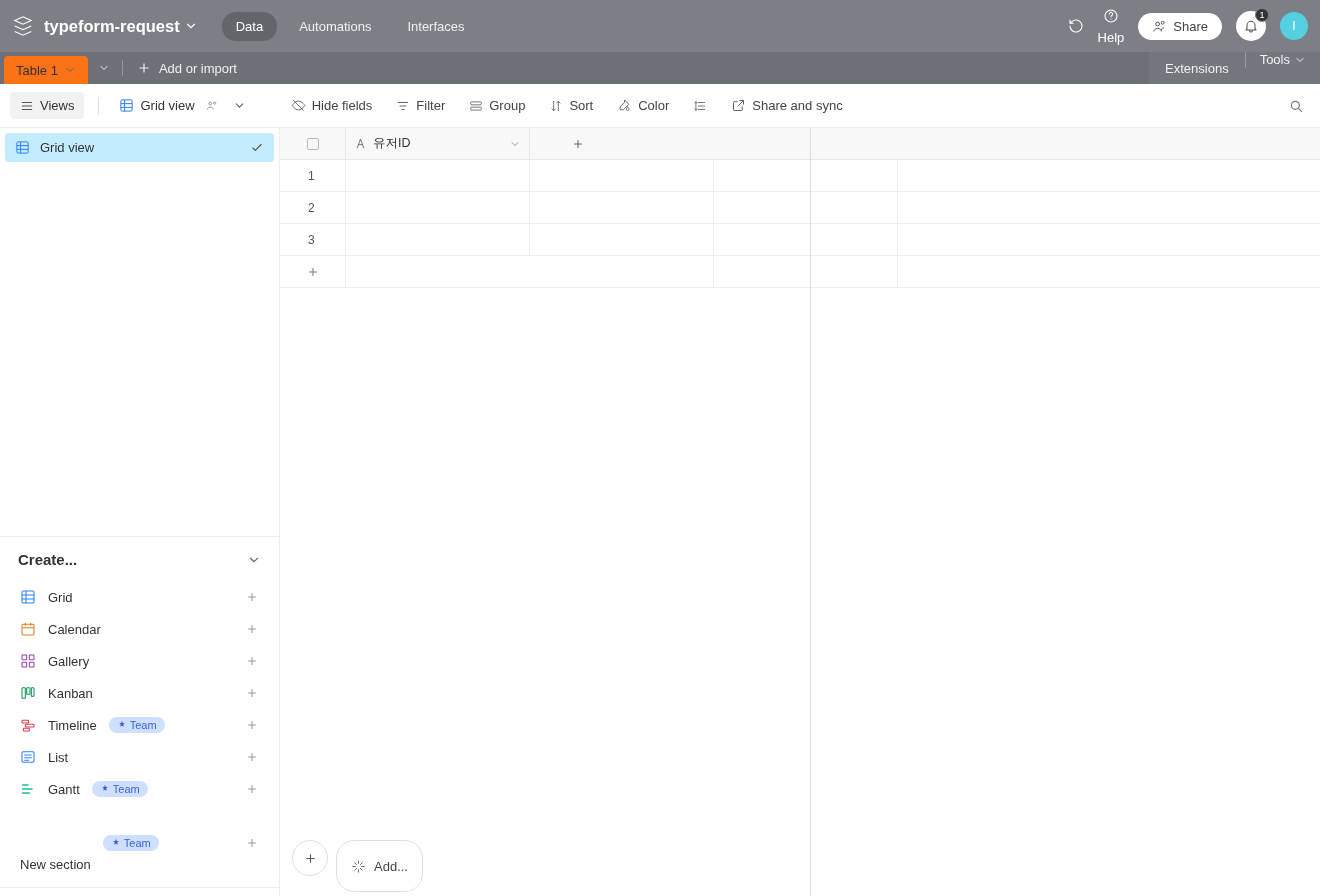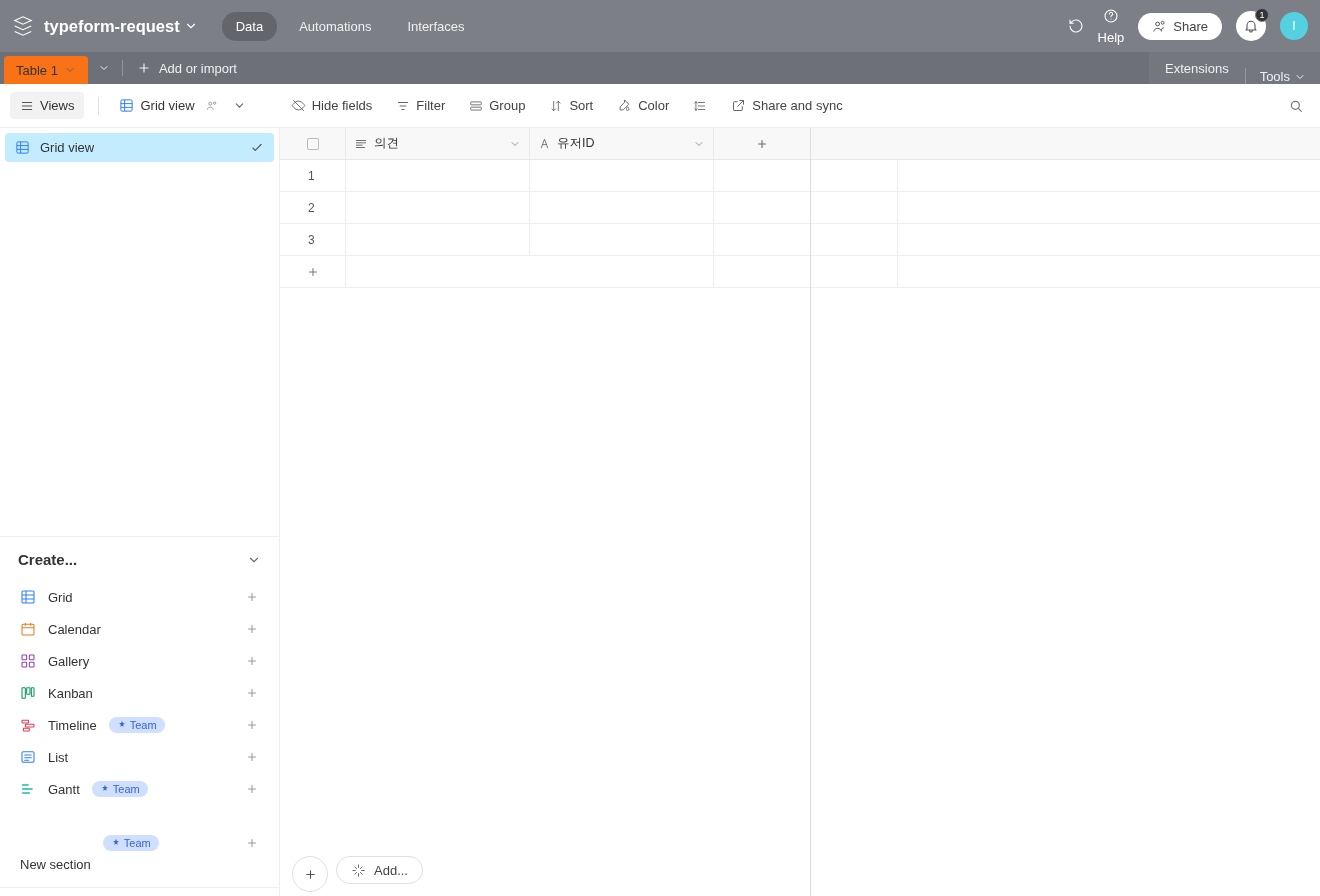--- a/index.html
+++ b/index.html
@@ -53,21 +53,21 @@
 }
 .table-tab {
   background: #f97316; color: #333; display:flex; align-items:center; gap:6px;
   padding: 0 12px; border-top-left-radius: 4px; border-top-right-radius:4px; margin-top:4px; margin-left:4px;
   font-size:13px; font-weight:500; cursor:pointer;
 }
 .tabletab-menu { display:flex; align-items:center; padding:0 10px; cursor:pointer; }
 .tab-divider { width:1px; background: rgba(255,255,255,0.25); margin: 8px 2px; }
 .add-import { display:flex; align-items:center; gap:8px; padding: 0 12px; color:#f0f0f0; font-size:13px; cursor:pointer; }
 .table-spacer { flex:1; }
-.ext-tools { display:flex; align-items:flex-end; background: #74777e; }
+.ext-tools { display:flex; align-items:flex-start; background: #74777e; }
 .ext-link { padding: 0 16px; font-size:13px; color:#f0f0f0; cursor:pointer; display:flex; align-items:center; height:100%; }
 .ext-divider { width:1px; background: rgba(255,255,255,0.25); height: 16px; }
 .tools-btn { display:flex; align-items:center; gap:4px; padding: 0 14px; cursor:pointer; font-size:13px; color:#f0f0f0;}
 
 
 .toolbar {
   height: 44px; border-bottom: 1px solid #eee; display:flex; align-items:center; padding: 0 10px; gap: 6px;
 }
 .views-btn {
   background: #f2f2f2; display:flex; align-items:center; gap:6px; padding:6px 10px; border-radius:4px; font-size:13px; cursor:pointer; font-weight:500;
@@ -107,21 +107,21 @@
 .col2 { width:184px; }
 .col3 { width:184px; }
 .add-col { width:96px; display:flex; align-items:center; justify-content:center; cursor:pointer; }
 .grid-row { display:flex; height:32px; border-bottom:1px solid #eee; }
 .row-num { width:66px; border-right:1px solid #eee; display:flex; align-items:center; padding-left:28px; font-size:12px; color:#555; }
 .cell { border-right:1px solid #eee; }
 .add-row { display:flex; height:32px; border-bottom:1px solid #eee; }
 .add-row-btn { width:66px; display:flex; align-items:center; justify-content:center; cursor:pointer; border-right:1px solid #eee; }
 .grid-footer { position:absolute; bottom:4px; left:12px; display:flex; gap:8px; }
 .footer-btn { width:36px; height:36px; border-radius:18px; border:1px solid #e0e0e0; display:flex; align-items:center; justify-content:center; background:#fff; cursor:pointer; }
-.footer-add { height:28px; border-radius:18px; border:1px solid #e0e0e0; display:flex; align-items:center; gap:8px; padding:0 14px; background:#fff; cursor:pointer; font-size:13px; color:#444;}
+.footer-add { height:52px; border-radius:18px; border:1px solid #e0e0e0; display:flex; align-items:center; gap:8px; padding:0 14px; background:#fff; cursor:pointer; font-size:13px; color:#444;}
 
 .checkbox-sq { width:12px; height:12px; border:1.2px solid #bbb; border-radius:2px; }
 
 
 .ic-blue { color:#2d7ff9; }
 .ic-orange { color:#e67e22; }
 .ic-purple { color:#8e44ad; }
 .ic-green { color:#0f9960; }
 .ic-red { color:#e8384f; }
 .ic-teal { color:#1abc9c; }
@@ -433,31 +433,20 @@
         <div class="create-divider"></div>
       </div>
     </div>
   </div>
 
   <div class="grid-area">
     <div class="grid-header">
       <div class="row-checkbox-col">
         <div class="checkbox-sq"></div>
       </div>
-      <div class="col-head col1">
-        <svg width="14" height="14" viewBox="0 0 24 24">
-            <path d="M4 6h16M4 10h16M4 14h10M4 18h14" stroke="#666" stroke-width="1.6" stroke-linecap="round"></path>
-          </svg>
-        <span>의견</span>
-        <span class="dd">
-            <svg width="12" height="12" viewBox="0 0 24 24">
-              <path d="M6 9l6 6 6-6" stroke="#999" stroke-width="2" fill="none" stroke-linecap="round"></path>
-            </svg>
-          </span>
-      </div>
       <div class="col-head col3">
         <svg width="13" height="13" viewBox="0 0 24 24">
             <path d="M6 20L12 4l6 16M8.5 14h7" stroke="#666" stroke-width="1.6" fill="none" stroke-linecap="round" stroke-linejoin="round"></path>
           </svg>
         <span>유저ID</span>
         <span class="dd">
             <svg width="12" height="12" viewBox="0 0 24 24">
               <path d="M6 9l6 6 6-6" stroke="#999" stroke-width="2" fill="none" stroke-linecap="round"></path>
             </svg>
           </span>

